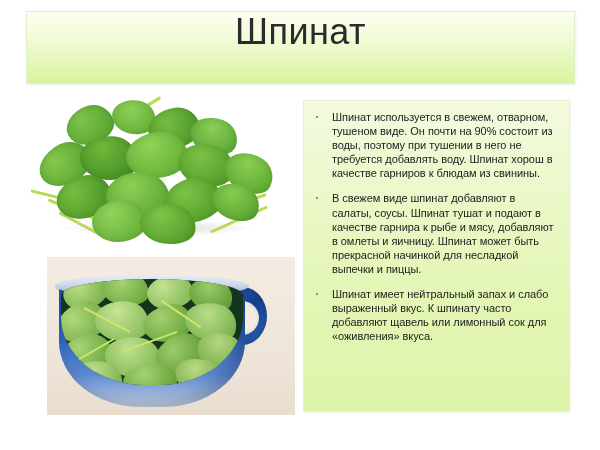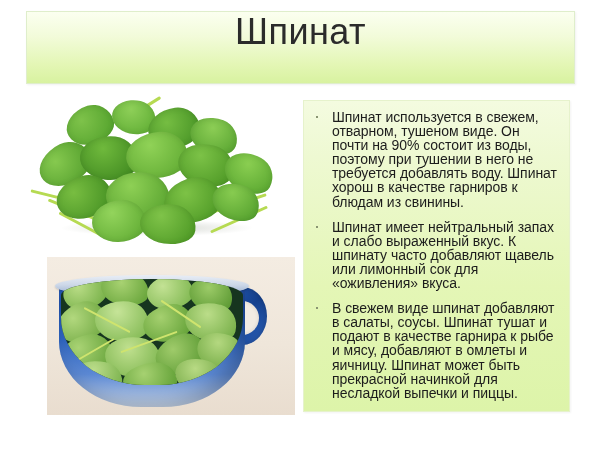--- a/index.html
+++ b/index.html
@@ -53,21 +53,21 @@
     background: linear-gradient(to bottom, #f4fbe0 0%, #eef9d2 18%, #e4f6b6 60%, #ddf4a9 100%);
     border: 1px solid #e6f2cc;
     box-shadow: 1px 1px 2px rgba(0,0,0,0.05);
     padding: 9px 12px 8px 8px;
   }
   .bullet-list { list-style: none; }
   .bullet-item {
     position: relative;
     padding-left: 20px;
     margin-bottom: 11px;
-    font-size: 14px;
+    font-size: 11px;
     line-height: 14.1px;
     color: #1c1c1c;
     text-align: left;
     letter-spacing: -0.05px;
   }
   .bullet-item:last-child { margin-bottom: 0; }
   .bullet-item::before {
     content: "";
     position: absolute;
     left: 4px; top: 6px;
@@ -228,18 +228,18 @@
       <div class="pot-stem" style="left:20px; top:40px; width:52px; height:2px; transform:rotate(28deg);"></div>
       <div class="pot-stem" style="left:58px; top:62px; width:60px; height:2px; transform:rotate(-20deg);"></div>
       <div class="pot-stem" style="left:96px; top:34px; width:48px; height:2px; transform:rotate(34deg);"></div>
       <div class="pot-stem" style="left:12px; top:70px; width:44px; height:2px; transform:rotate(-30deg);"></div>
     </div>
   </div>
 
   <div class="text-panel">
     <ul class="bullet-list">
       <li class="bullet-item">Шпинат используется в свежем, отварном, тушеном виде. Он почти на 90% состоит из воды, поэтому при тушении в него не требуется добавлять воду. Шпинат хорош в качестве гарниров к блюдам из свинины.</li>
+      <li class="bullet-item">В свежем виде шпинат добавляют в салаты, соусы. Шпинат тушат и подают в качестве гарнира к рыбе и мясу, добавляют в омлеты и яичницу. Шпинат может быть прекрасной начинкой для несладкой выпечки и пиццы.</li>
       <li class="bullet-item">Шпинат имеет нейтральный запах и слабо выраженный вкус. К шпинату часто добавляют щавель или лимонный сок для «оживления» вкуса.</li>
-      <li class="bullet-item">В свежем виде шпинат добавляют в салаты, соусы. Шпинат тушат и подают в качестве гарнира к рыбе и мясу, добавляют в омлеты и яичницу. Шпинат может быть прекрасной начинкой для несладкой выпечки и пиццы.</li>
     </ul>
   </div>
 
 </div>
 
 </body></html>

